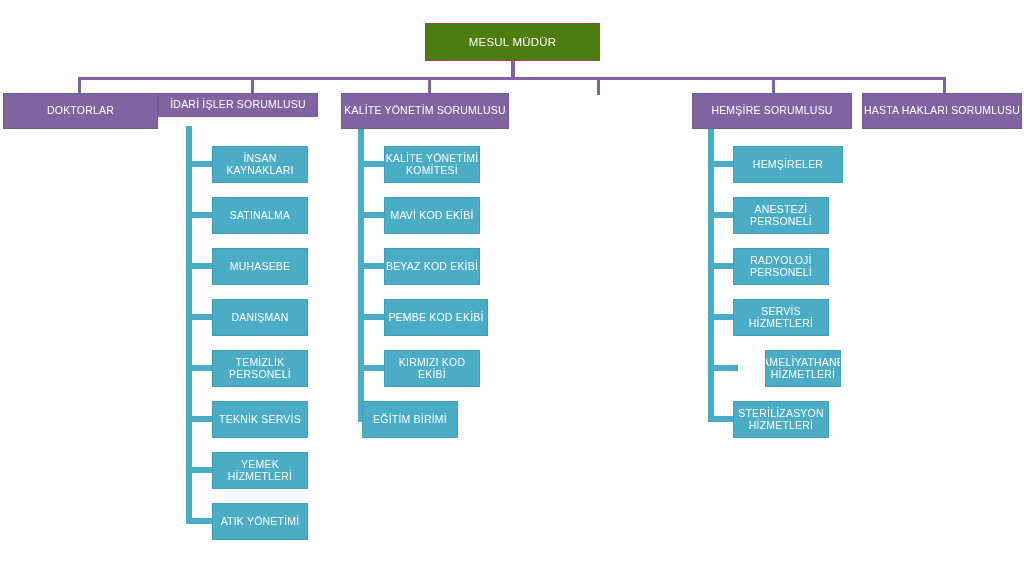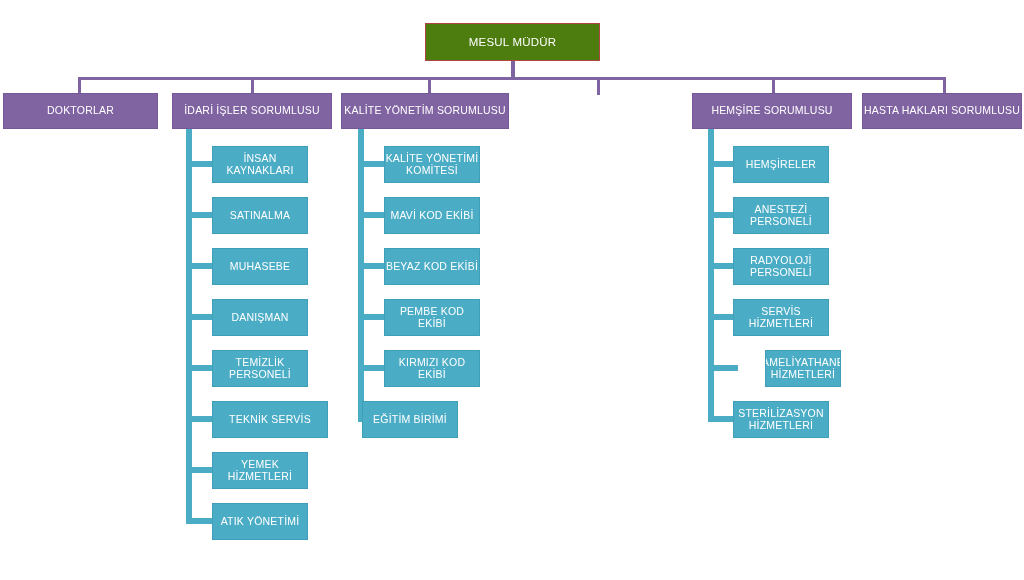--- a/index.html
+++ b/index.html
@@ -100,44 +100,44 @@
   <div class="conn conn-teal" style="left:708px; top:161px; width:30px; height:6px;"></div>
   <div class="conn conn-teal" style="left:708px; top:212px; width:30px; height:6px;"></div>
   <div class="conn conn-teal" style="left:708px; top:263px; width:30px; height:6px;"></div>
   <div class="conn conn-teal" style="left:708px; top:314px; width:30px; height:6px;"></div>
   <div class="conn conn-teal" style="left:708px; top:365px; width:30px; height:6px;"></div>
   <div class="conn conn-teal" style="left:708px; top:416px; width:30px; height:6px;"></div>
 
   <div class="node node-root" style="left:425px; top:23px; width:175px; height:38px;">MESUL MÜDÜR</div>
 
   <div class="node node-l2" style="left:3px; top:93px; width:155px; height:36px;">DOKTORLAR</div>
-  <div class="node node-l2" style="left:172px; top:93px; width:160px; height:36px;">İDARİ İŞLER SORUMLUSU</div>
+  <div class="node node-l2" style="left:158px; top:93px; width:160px; height:24px;">İDARİ İŞLER SORUMLUSU</div>
   <div class="node node-l2" style="left:341px; top:93px; width:168px; height:36px;">KALİTE YÖNETİM SORUMLUSU</div>
   <div class="node node-l2" style="left:692px; top:93px; width:160px; height:36px;">HEMŞİRE SORUMLUSU</div>
   <div class="node node-l2" style="left:862px; top:93px; width:160px; height:36px;">HASTA HAKLARI SORUMLUSU</div>
 
   <div class="node node-l3" style="left:212px; top:146px; width:96px; height:37px;">İNSAN KAYNAKLARI</div>
   <div class="node node-l3" style="left:212px; top:197px; width:96px; height:37px;">SATINALMA</div>
   <div class="node node-l3" style="left:212px; top:299px; width:96px; height:37px;">DANIŞMAN</div>
   <div class="node node-l3" style="left:212px; top:248px; width:96px; height:37px;">MUHASEBE</div>
   <div class="node node-l3" style="left:212px; top:350px; width:96px; height:37px;">TEMİZLİK
 PERSONELİ</div>
-  <div class="node node-l3" style="left:212px; top:401px; width:116px; height:37px;">TEKNİK SERVİS</div>
+  <div class="node node-l3" style="left:212px; top:401px; width:96px; height:37px;">TEKNİK SERVİS</div>
   <div class="node node-l3" style="left:212px; top:452px; width:96px; height:37px;">YEMEK HİZMETLERİ</div>
   <div class="node node-l3" style="left:212px; top:503px; width:96px; height:37px;">ATIK YÖNETİMİ</div>
 
   <div class="node node-l3" style="left:384px; top:146px; width:96px; height:37px;">KALİTE YÖNETİMİ
 KOMİTESİ</div>
   <div class="node node-l3" style="left:384px; top:197px; width:96px; height:37px;">MAVİ KOD EKİBİ</div>
   <div class="node node-l3" style="left:384px; top:248px; width:96px; height:37px;">BEYAZ KOD EKİBİ</div>
-  <div class="node node-l3" style="left:384px; top:299px; width:96px; height:37px;">PEMBE KOD EKİBİ</div>
+  <div class="node node-l3" style="left:384px; top:299px; width:104px; height:37px;">PEMBE KOD EKİBİ</div>
   <div class="node node-l3" style="left:384px; top:350px; width:96px; height:37px;">KIRMIZI KOD EKİBİ</div>
   <div class="node node-l3" style="left:362px; top:401px; width:96px; height:37px;">EĞİTİM BİRİMİ</div>
 
-  <div class="node node-l3" style="left:733px; top:146px; width:96px; height:37px;">HEMŞİRELER</div>
+  <div class="node node-l3" style="left:733px; top:146px; width:110px; height:37px;">HEMŞİRELER</div>
   <div class="node node-l3" style="left:733px; top:197px; width:96px; height:37px;">ANESTEZİ
 PERSONELİ</div>
   <div class="node node-l3" style="left:733px; top:248px; width:96px; height:37px;">RADYOLOJİ
 PERSONELİ</div>
   <div class="node node-l3" style="left:733px; top:299px; width:96px; height:37px;">SERVİS HİZMETLERİ</div>
   <div class="node node-l3" style="left:733px; top:350px; width:76px; height:37px;margin-left:32px;">AMELİYATHANE
 HİZMETLERİ</div>
   <div class="node node-l3" style="left:733px; top:401px; width:96px; height:37px;">STERİLİZASYON
 HİZMETLERİ</div>
 

